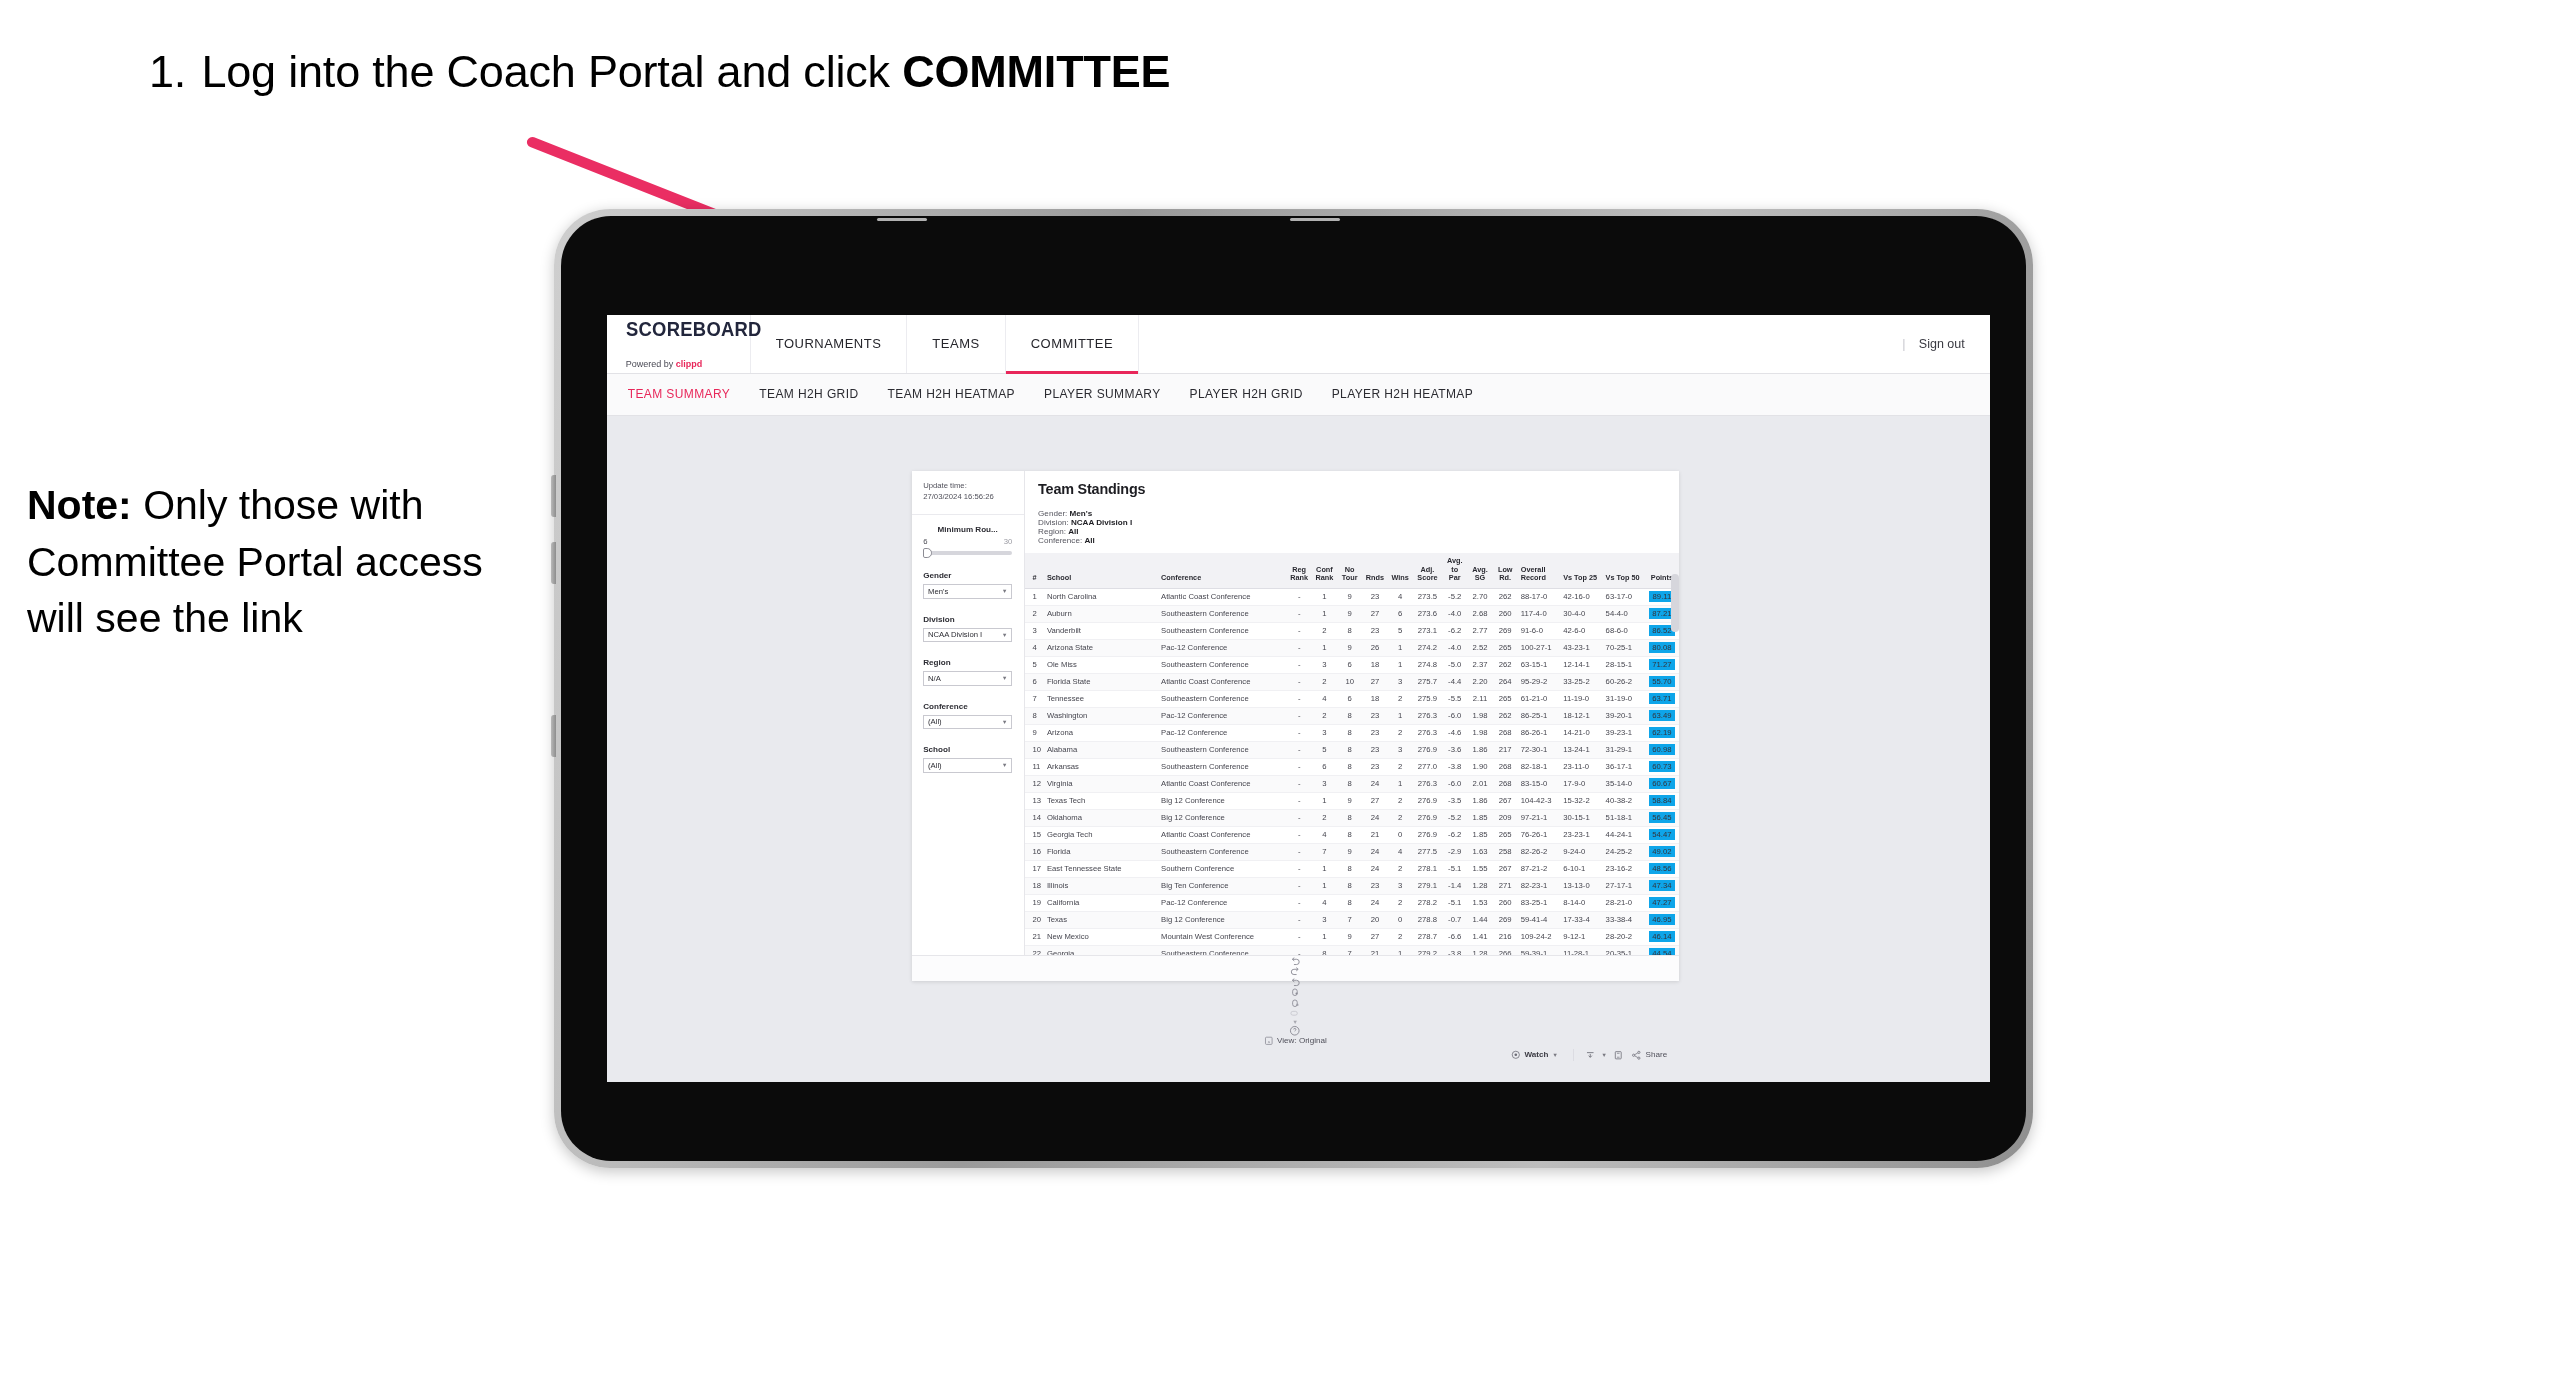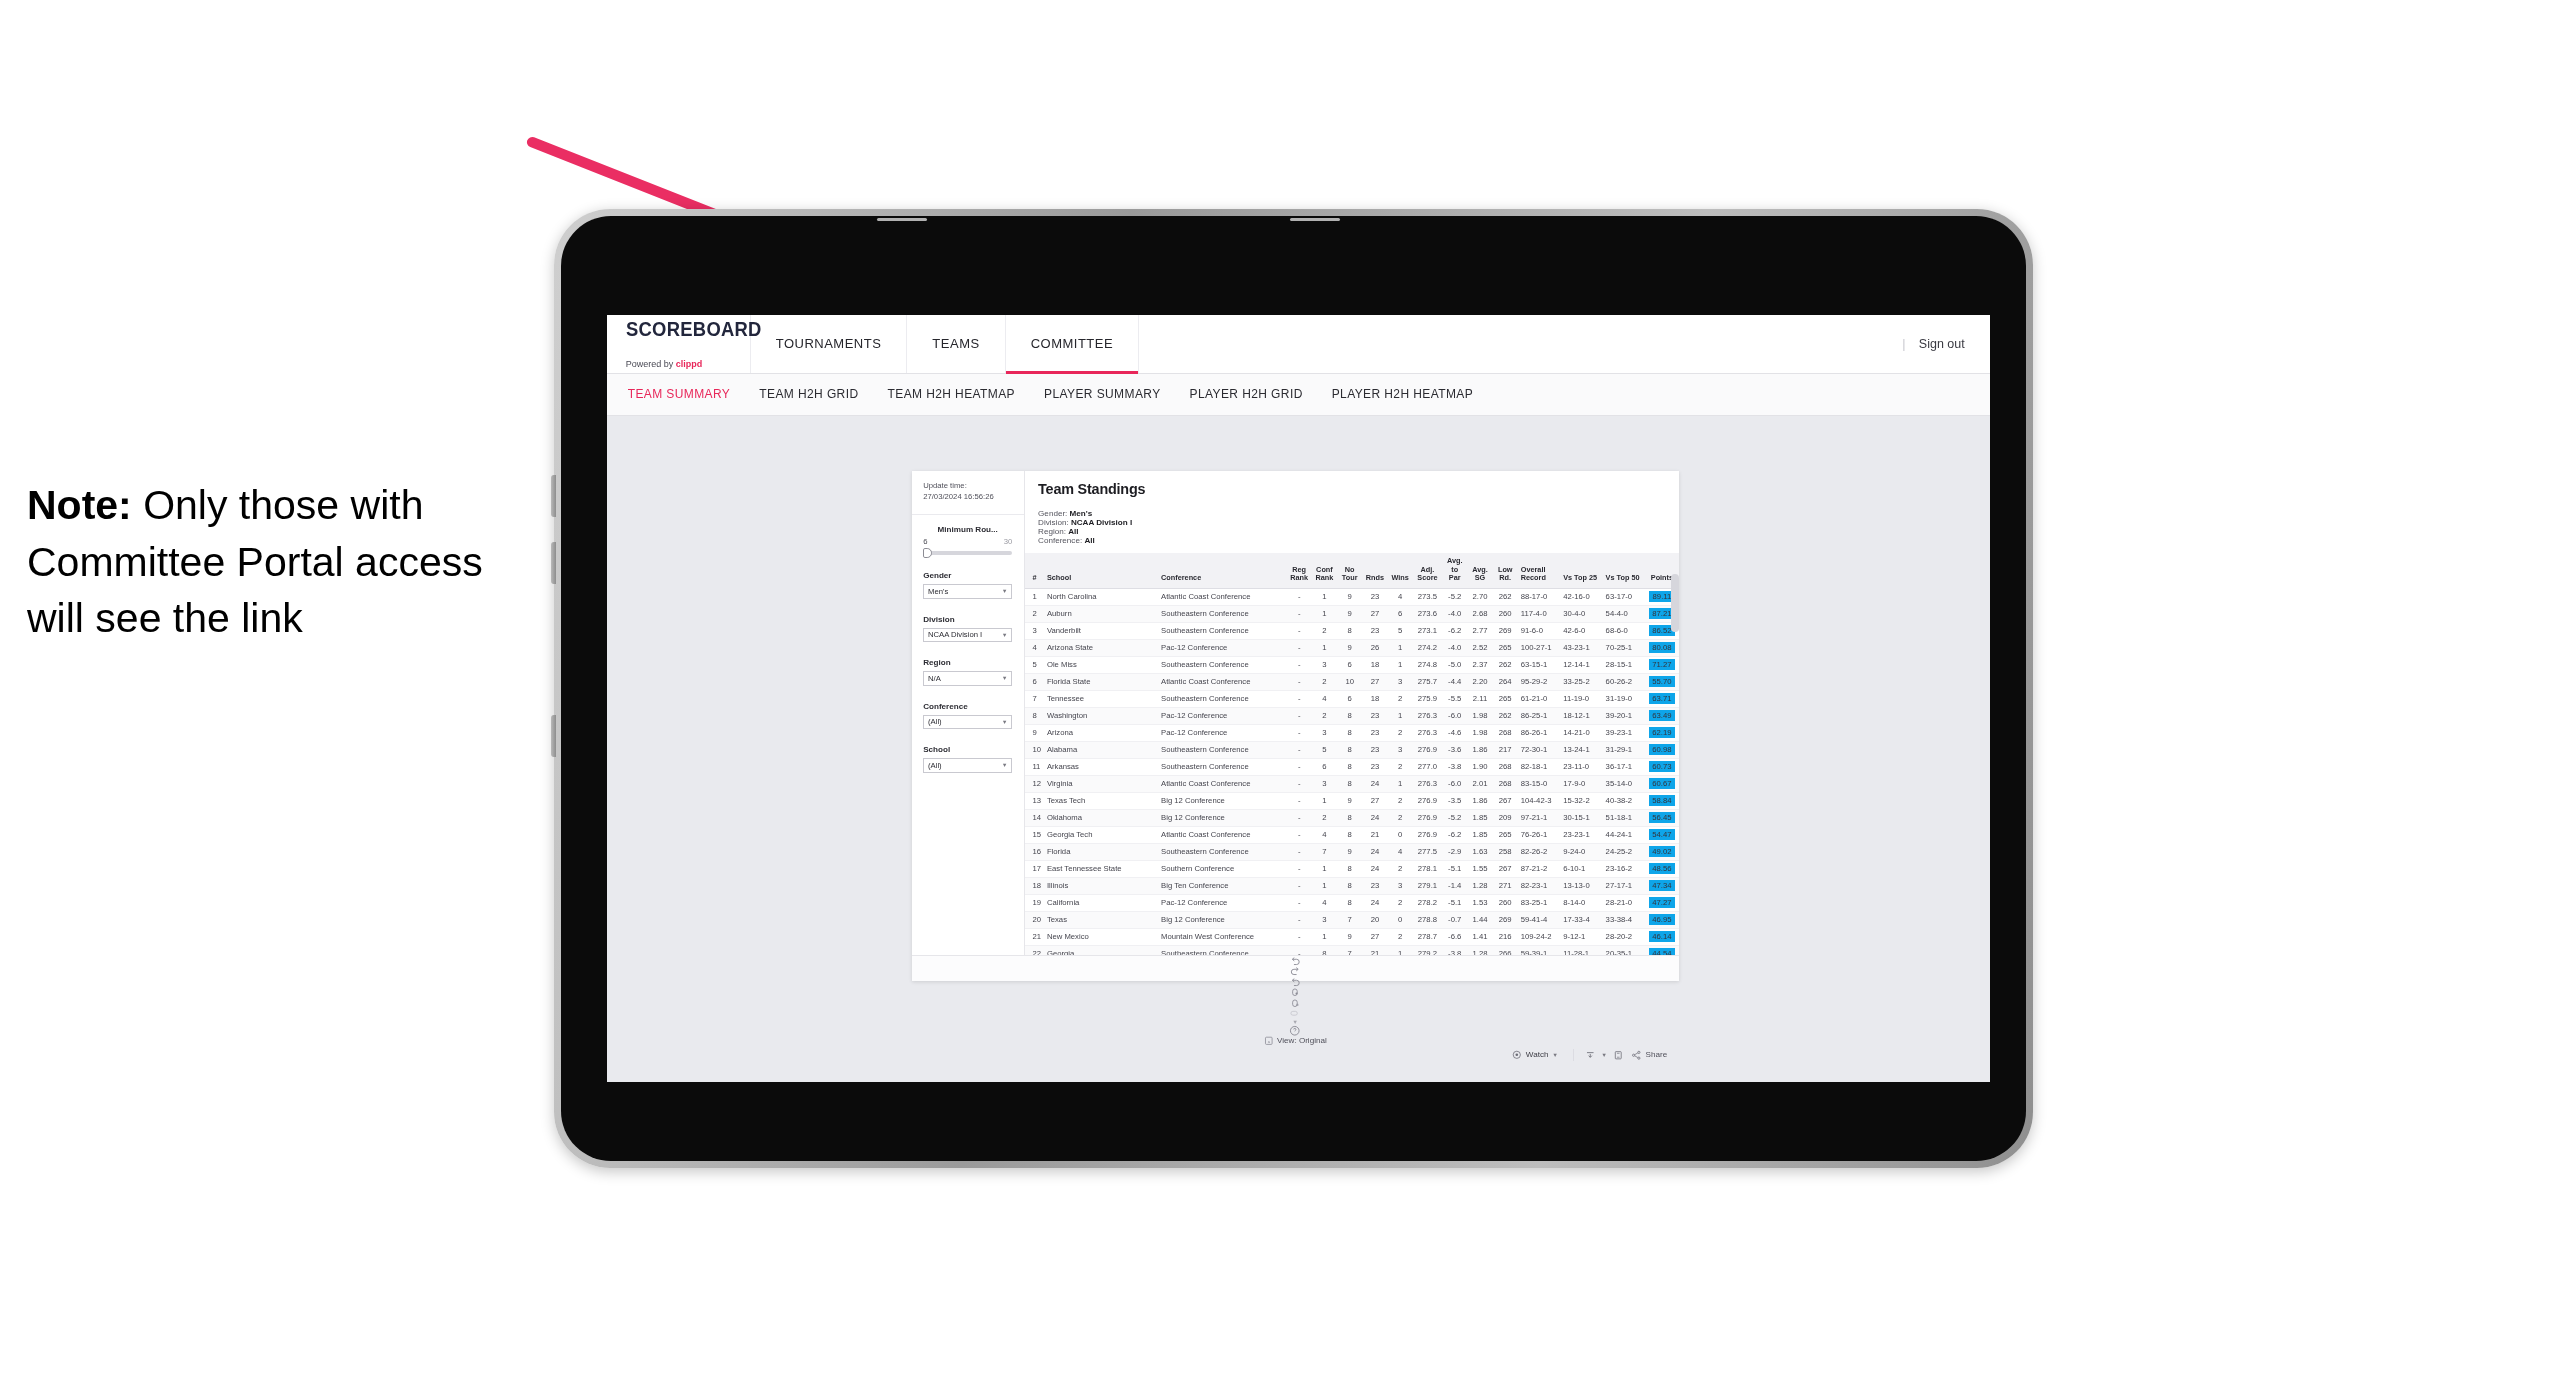--- a/index.html
+++ b/index.html
@@ -186,20 +186,23 @@
   .tb-sep { width:1px; height:12.5px; background:#dcdce2; margin:0 6.7px; }
   .tb-txt { display:flex; align-items:center; gap:3.8px; cursor:pointer; }
   .tb-right { margin-left:auto; display:flex; align-items:center; gap:0; }
   svg.ic { display:block; }
 </style>
 </head>
 <body>
 
 <div id="stage">
 
+  <div class="slide-step">
+    <span class="num">1.</span><span>Log into the Coach Portal and click </span><span class="strong">COMMITTEE</span>
+  </div>
 
   <div class="note-block">
     <b>Note:</b><span> Only those with Committee Portal access will see the link</span>
   </div>
 
   <svg class="arrow-svg" viewBox="0 0 520 230">
     <line x1="14" y1="18" x2="470" y2="198" stroke="#ea2e63" stroke-width="11" stroke-linecap="round"></line>
     <polygon points="505,222 443,150 455,212 398,186" fill="#ea2e63"></polygon>
   </svg>
 
@@ -829,21 +832,21 @@
                     <text x="8" y="11" font-size="7" text-anchor="middle" fill="#8a8a94" font-family="sans-serif">a</text>
                   </svg>
                 <span>View: Original</span>
               </div>
               <div class="tb-right">
                 <div class="tb-txt" style="margin-right:8.6px">
                   <svg class="ic" width="9.6" height="9.6" viewBox="0 0 16 16">
                       <circle cx="8" cy="8" r="6" fill="none" stroke="#6c6c76" stroke-width="1.3"></circle>
                       <circle cx="8" cy="8" r="2.2" fill="#6c6c76"></circle>
                     </svg>
-                  <span style="font-weight:normal;color:#3c3c44">Watch</span>
+                  <span style="font-weight:bold;color:#3c3c44">Watch</span>
                   <span style="font-size:5.8px;color:#7a7a82">▼</span>
                 </div>
                 <div class="tb-sep"></div>
                 <div class="tb-ic">
                   <svg class="ic" width="10.5" height="10.5" viewBox="0 0 16 16">
                       <path d="M3 4h10M8 6v5M5.5 8.6L8 11.2l2.5-2.6" fill="none" stroke="#6c6c76" stroke-width="1.3"></path>
                     </svg>
                 </div>
                 <div class="tb-ic" style="width:10.5px">
                   <span style="font-size:5.8px;color:#7a7a82">▼</span>

